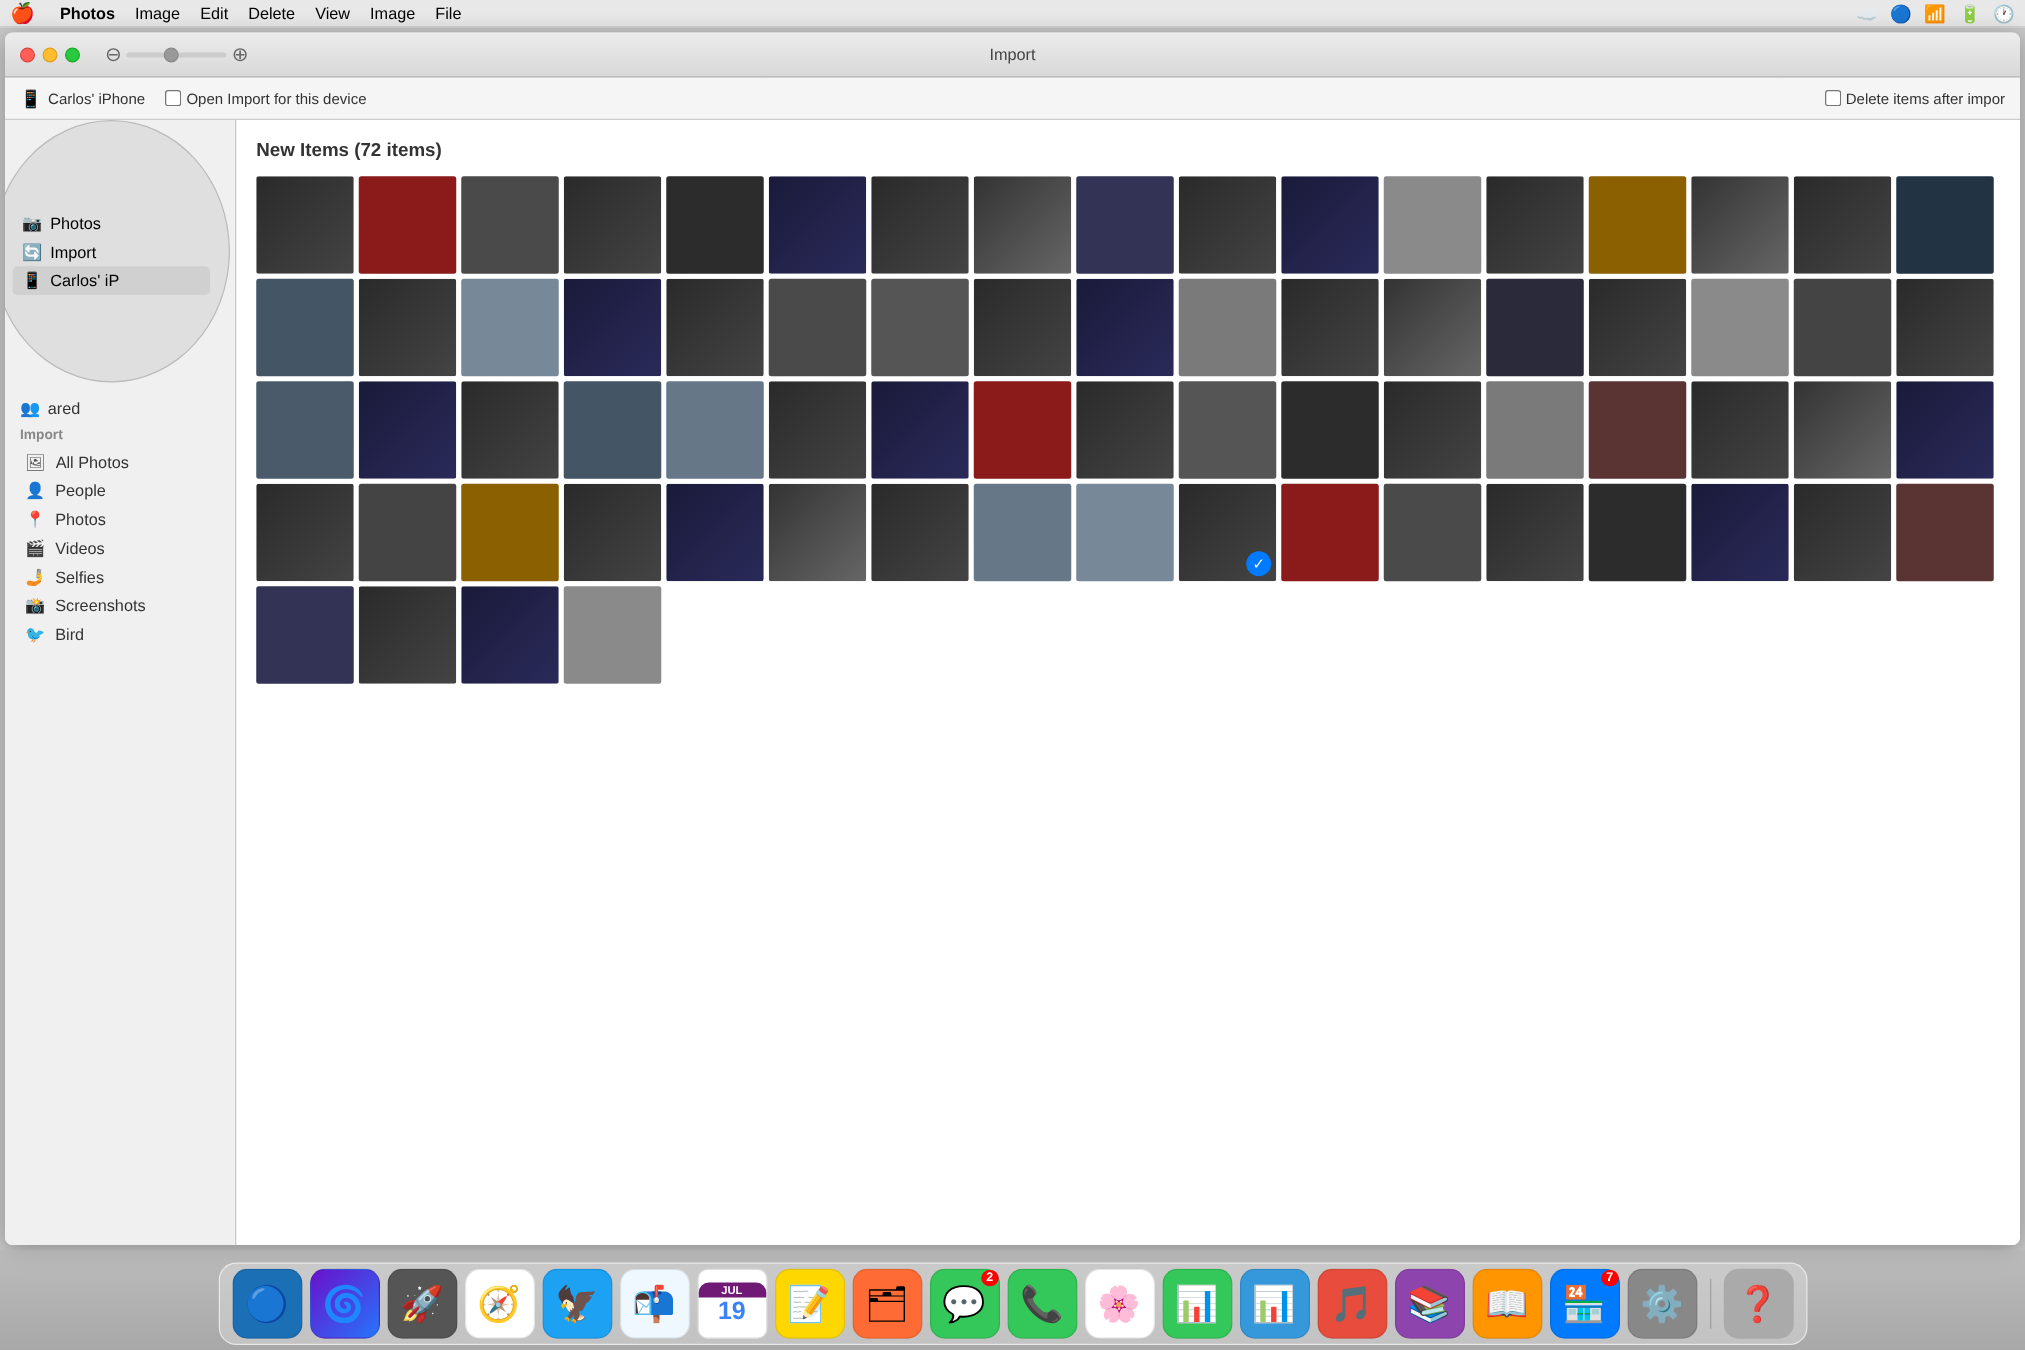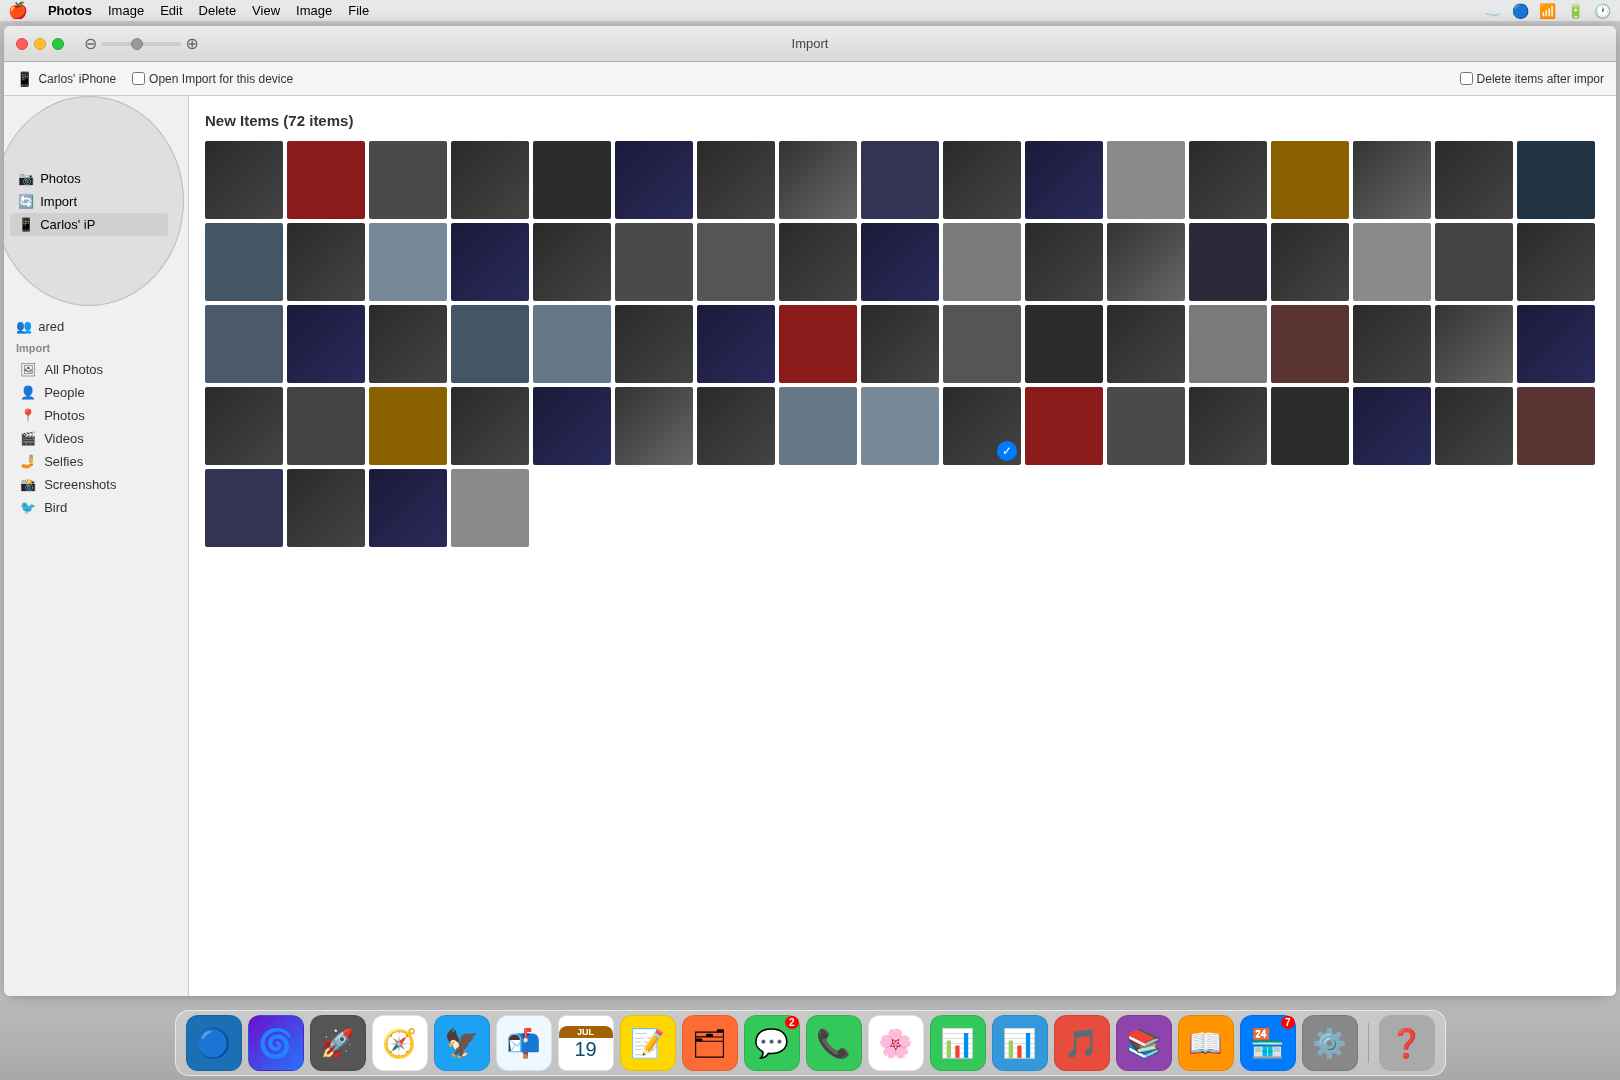--- a/index.html
+++ b/index.html
@@ -660,22 +660,22 @@
         <div class="dock-item" style="background: rgb(255, 255, 255); border: 1px solid rgba(0, 0, 0, 0.1);">
           <span style="font-size: 28px;">🧭</span>
         </div>
         <div class="dock-item" style="background: rgb(29, 161, 242); border: 1px solid rgba(0, 0, 0, 0.1);">
           <span style="font-size: 28px;">🦅</span>
         </div>
         <div class="dock-item" style="background: rgb(240, 248, 255); border: 1px solid rgba(0, 0, 0, 0.1);">
           <span style="font-size: 28px;">📬</span>
         </div>
         <div class="dock-item" style="background: rgb(255, 255, 255); border: 1px solid rgb(221, 221, 221); font-size: 18px; font-weight: 700; color: rgb(231, 76, 60); flex-direction: column; border-radius: 8px;">
-          <div style="background: #a16207; color: white; font-size: 9px; width: 100%; text-align: center; border-radius: 8px 8px 0px 0px; padding: 1px;">JUL</div>
-          <div style="font-size: 20px; font-weight: 400; color: #0c4a6e;">19</div>
+          <div style="background: #701a75; color: white; font-size: 9px; width: 100%; text-align: center; border-radius: 8px 8px 0px 0px; padding: 1px;">JUL</div>
+          <div style="font-size: 20px; font-weight: 700; color: #3b82f6;">19</div>
         </div>
         <div class="dock-item" style="background: rgb(255, 215, 0); border: 1px solid rgba(0, 0, 0, 0.1);">
           <span style="font-size: 28px;">📝</span>
         </div>
         <div class="dock-item" style="background: rgb(255, 107, 53); border: 1px solid rgba(0, 0, 0, 0.1);">
           <span style="font-size: 28px;">🗂</span>
         </div>
         <div class="dock-item" style="background: rgb(52, 199, 89); border: 1px solid rgba(0, 0, 0, 0.1);">
           <span style="font-size: 28px;">💬</span>
           <div class="dock-badge">2</div>

